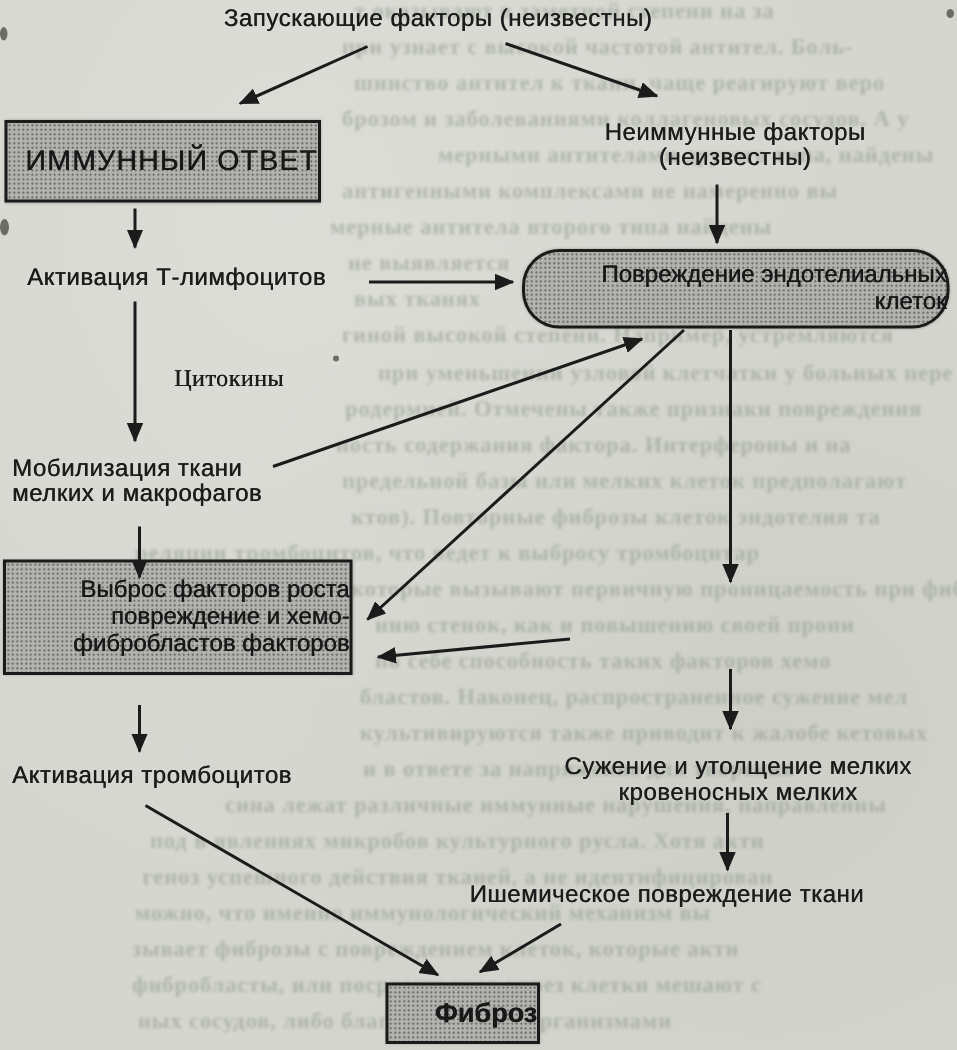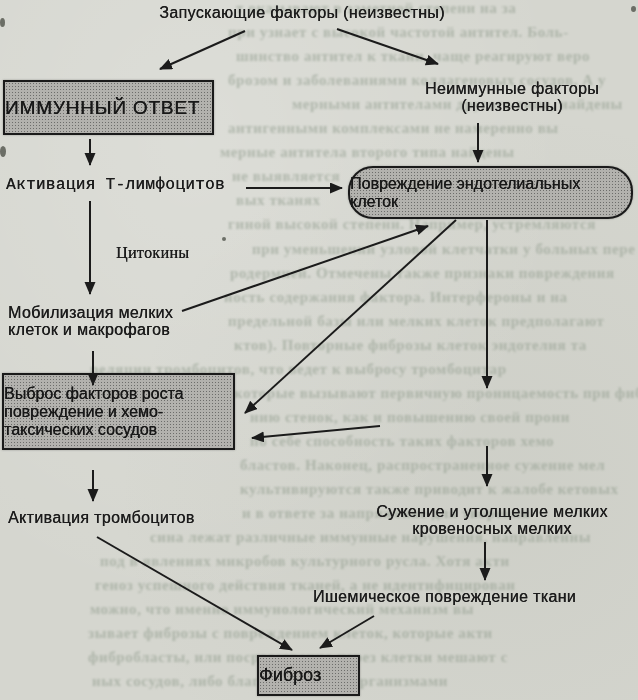--- a/index.html
+++ b/index.html
@@ -21,21 +21,21 @@
   .ghost{
     position:absolute;white-space:nowrap;
     font-family:"Liberation Serif",serif;font-weight:700;font-size:15px;
     letter-spacing:.6px;color:#8e9a8b;opacity:.55;filter:blur(1.2px);
   }
   
   .arrows{position:absolute;left:0;top:0;z-index:4;pointer-events:none;}
   .arrows line{stroke:#1b1b1b;stroke-width:2;}
   
   .nodebox{
-    position:absolute;display:flex;flex-direction:column;align-items:flex-start;justify-content:center;
+    position:absolute;display:flex;flex-direction:column;align-items:flex-end;justify-content:center;
     text-align:center;border:2px solid #1a1a1a;
     background-color:#b3b2ae;
     background-image:radial-gradient(circle, rgba(25,25,25,.45) .75px, rgba(0,0,0,0) .85px);
     background-size:3px 3px;
     color:#181818;z-index:3;
     text-shadow:.3px 0 0 currentColor;
     box-shadow:0 0 2px rgba(40,40,40,.35);
   }
   .label{
     position:absolute;color:#1c1c1c;font-size:16px;line-height:1.08;
@@ -104,58 +104,58 @@
     <line x1="456" y1="220" x2="245" y2="413" marker-end="url(#ah)"></line>
     <line x1="487" y1="220" x2="487" y2="388" marker-end="url(#ah)"></line>
     <line x1="380" y1="426" x2="252" y2="438" marker-end="url(#ah)"></line>
     <line x1="93" y1="470" x2="93" y2="501" marker-end="url(#ah)"></line>
     <line x1="487" y1="446" x2="487" y2="486" marker-end="url(#ah)"></line>
     <line x1="485" y1="542" x2="485" y2="580" marker-end="url(#ah)"></line>
     <line x1="97" y1="537" x2="292" y2="650" marker-end="url(#ah)"></line>
     <line x1="374" y1="616" x2="320" y2="648" marker-end="url(#ah)"></line>
   </svg>
 
-  <div class="label center" style="left:122px;top:4px;width:360px;text-align:center;">Запускающие факторы (неизвестны)</div>
+  <div class="label center" style="left:112px;top:4px;width:360px;text-align:center;">Запускающие факторы (неизвестны)</div>
 
   <div class="nodebox" style="left:3px;top:80px;width:207px;height:51px;font-size:19px;letter-spacing:.8px;">
     <span>ИММУННЫЙ ОТВЕТ</span>
   </div>
 
-  <div class="label" style="left:6px;top:177px;font-family:Liberation Mono, monospace;">Активация Т-лимфоцитов</div>
+  <div class="label" style="left:18px;top:177px;">Активация Т-лимфоцитов</div>
 
   <div class="label" style="left:116px;top:244px;font-family:Liberation Serif, serif;">Цитокины</div>
 
   <div class="label" style="left:8px;top:304px;">
-    <div>Мобилизация мелких</div>
-    <div>клеток и макрофагов</div>
+    <div>Мобилизация ткани</div>
+    <div>мелких и макрофагов</div>
   </div>
 
   <div class="nodebox" style="left:2px;top:373px;width:229px;height:73px;font-size:16px;">
     <div>Выброс факторов роста</div>
     <div>повреждение и хемо-</div>
-    <div>таксических сосудов</div>
+    <div>фибробластов факторов</div>
   </div>
 
   <div class="label" style="left:8px;top:509px;text-align:right;">Активация тромбоцитов</div>
 
-  <div class="label center" style="left:407px;top:80px;width:210px;">
+  <div class="label center" style="left:385px;top:80px;width:210px;">
     <div>Неиммунные факторы</div>
     <div>(неизвестны)</div>
   </div>
 
   <div class="nodebox" style="left:348px;top:166px;width:281px;height:49px;font-size:16px;border-radius:25px;">
     <div>Повреждение эндотелиальных</div>
     <div>клеток</div>
   </div>
 
 
   <div class="label center" style="left:355px;top:503px;width:274px;">
     <div>Сужение и утолщение мелких</div>
     <div>кровеносных мелких</div>
   </div>
 
   <div class="label" style="left:313px;top:588px;">Ишемическое повреждение ткани</div>
 
-  <div class="nodebox" style="left:257px;top:655px;width:99px;height:37px;font-size:18px;">
+  <div class="nodebox" style="left:257px;top:655px;width:99px;height:37px;font-size:18px;font-weight:bold;">
     <span>Фиброз</span>
   </div>
 
 </div>
 
 </body></html>

